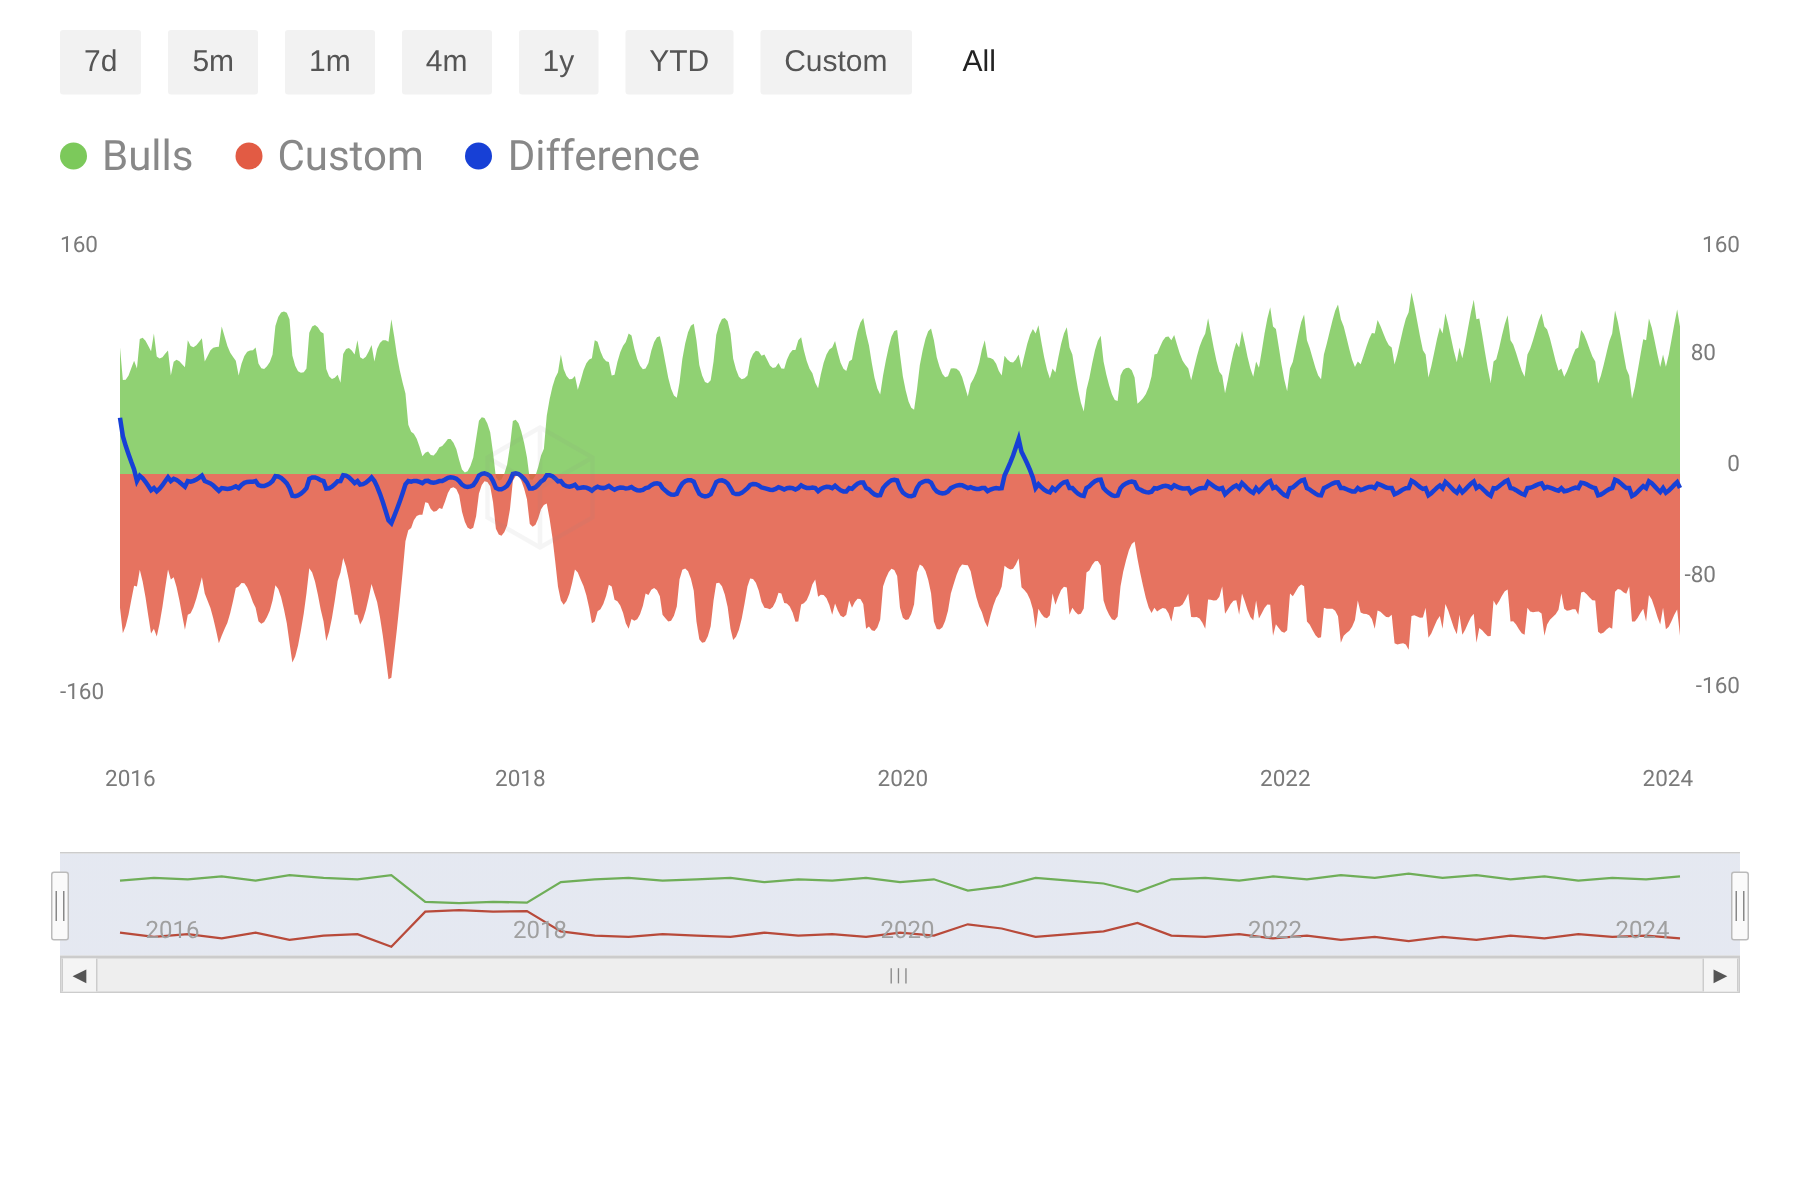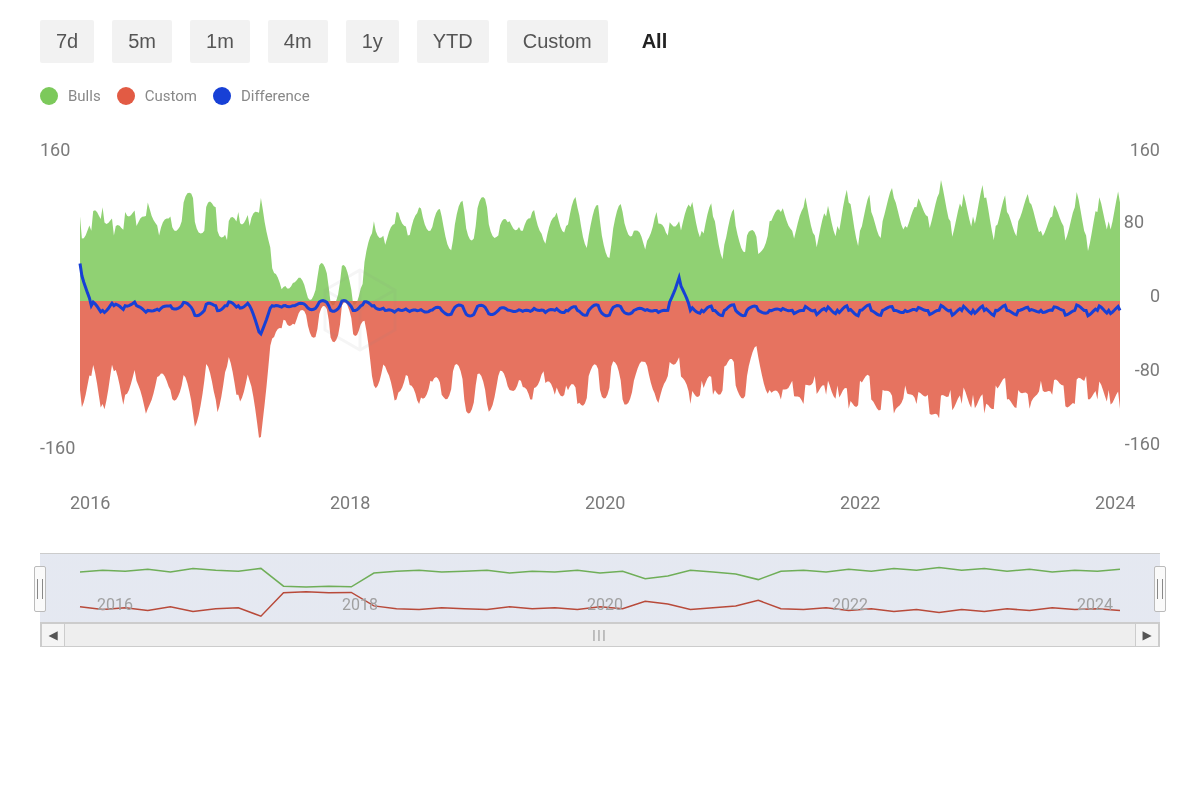--- a/index.html
+++ b/index.html
@@ -24,29 +24,29 @@
     background: #f2f2f2;
     border: none;
     padding: 10px 16px;
     font-size: 20px;
     color: #555;
     cursor: pointer;
     border-radius: 2px;
   }
   .range-btn.active {
     background: transparent;
-    font-weight: 700;
+    font-weight: 400;
     color: #222;
   }
   .legend {
     display: flex;
-    gap: 16px;
+    gap: 28px;
     align-items: center;
     margin-bottom: 40px;
-    font-size: 15px;
+    font-size: 28px;
     color: #888;
     text-align: right;
   }
   .legend-item {
     display: flex;
     align-items: center;
     gap: 10px;
     cursor: pointer;
   }
   .legend-dot {
@@ -55,21 +55,21 @@
     border-radius: 50%;
   }
   .chart-wrap {
     position: relative;
     width: 1120px;
     height: 340px;
     margin-bottom: 40px;
   }
   .axis-label {
     position: absolute;
-    font-size: 18px;
+    font-size: 15px;
     color: #7a7a7a;
   }
   .navigator {
     position: relative;
     width: 1120px;
     height: 70px;
     border-top: 1px solid #ccc;
     border-bottom: 1px solid #ccc;
     background: linear-gradient(to bottom, rgba(180,190,215,0.35), rgba(180,190,215,0.35));
   }
@@ -180,21 +180,21 @@
         <path d="M40 5 L75 25 L75 65 L40 85 L5 65 L5 25 Z M40 5 L40 45 L75 25 M40 45 L5 25 M40 45 L40 85" fill="none" stroke="#888" stroke-width="3"></path>
       </svg>
     </div>
 
     <span class="axis-label" style="left:0;top:-6px">160</span>
     <span class="axis-label" style="left:0;top:292px">-160</span>
 
     <span class="axis-label" style="right:0;top:-6px">160</span>
     <span class="axis-label" style="right:16px;top:66px">80</span>
     <span class="axis-label" style="right:0;top:140px">0</span>
-    <span class="axis-label" style="right:0;top:214px">-80</span>
+    <span class="axis-label" style="right:16px;top:214px">-80</span>
     <span class="axis-label" style="right:0;top:288px">-160</span>
 
     <span class="axis-label" style="bottom:-28px;left:30px">2016</span>
     <span class="axis-label" style="bottom:-28px;left:290px">2018</span>
     <span class="axis-label" style="bottom:-28px;left:545px">2020</span>
     <span class="axis-label" style="bottom:-28px;left:800px">2022</span>
     <span class="axis-label" style="bottom:-28px;left:1055px">2024</span>
   </div>
 
   <div style="height:28px"></div>

